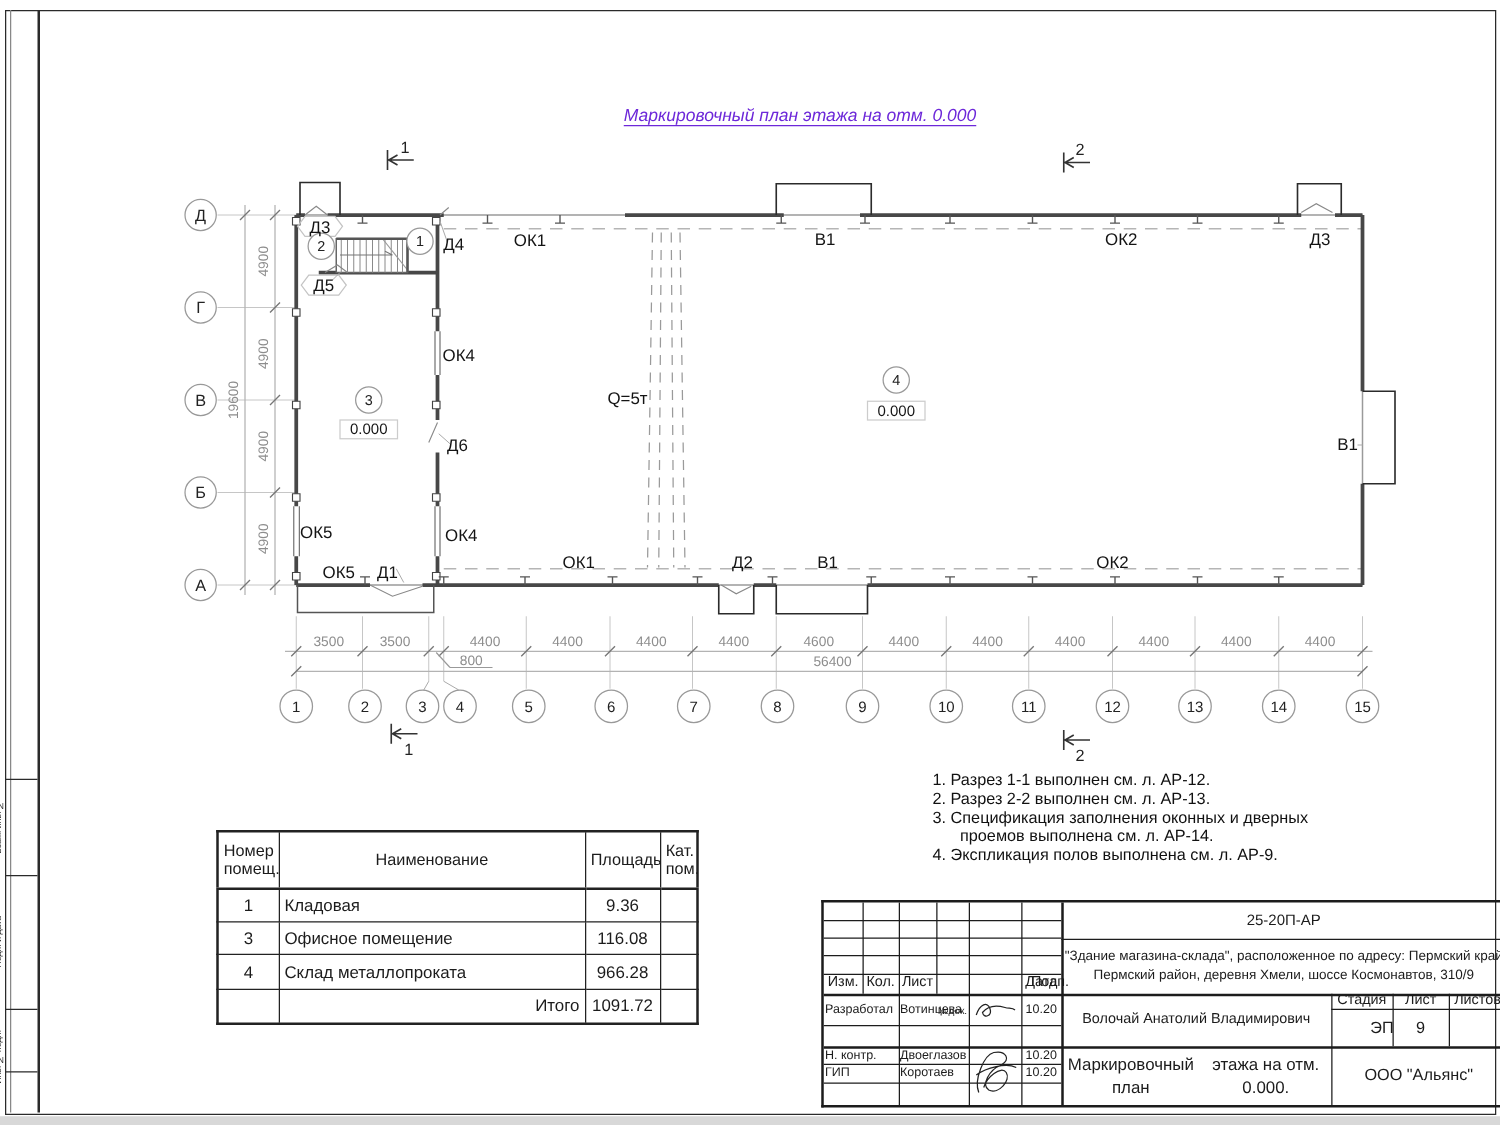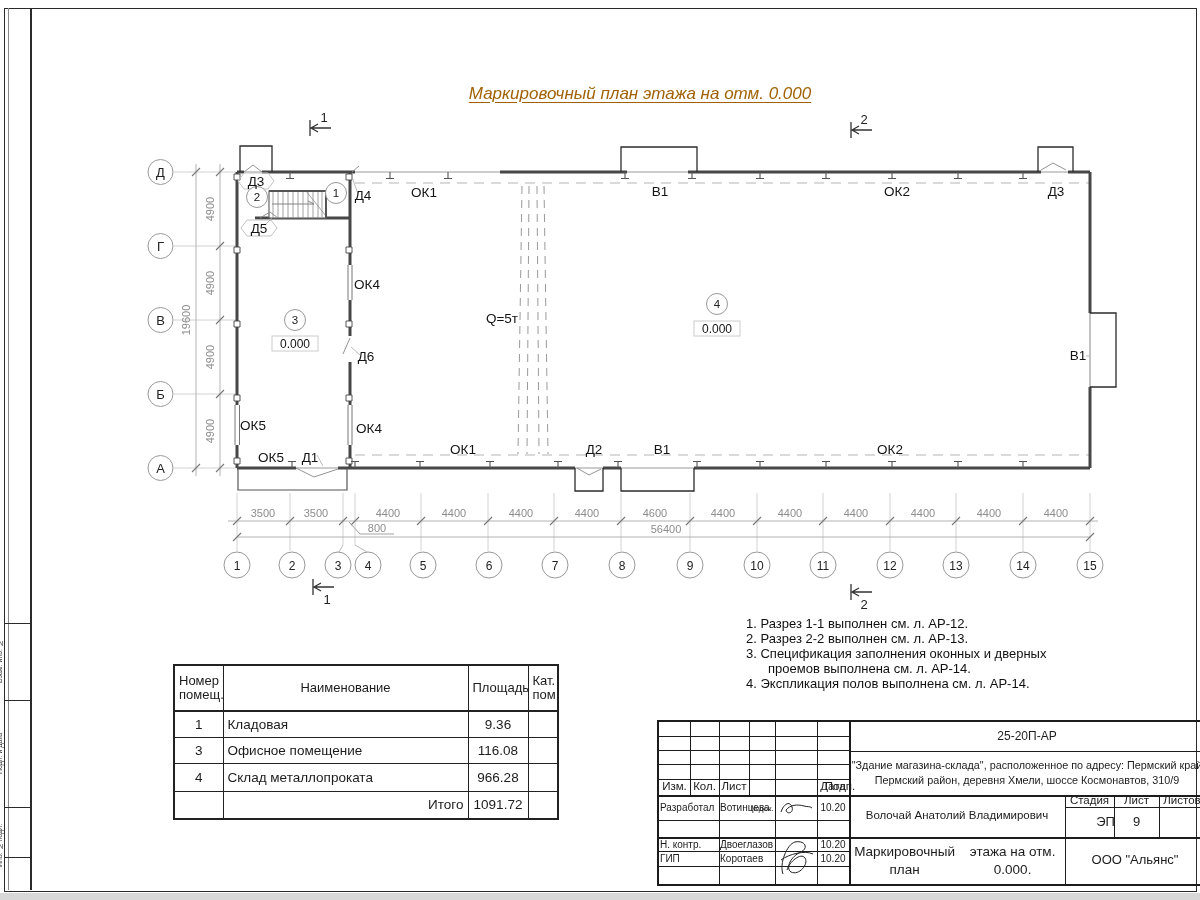--- a/index.html
+++ b/index.html
@@ -7,22 +7,22 @@
           font-family:"Liberation Sans",sans-serif;color:#1c1c1c;}
   .abs{position:absolute;}
   
   .frame-outer{left:4px;top:8px;width:1191px;height:882px;border:1.5px solid #2a2a2a;}
   .frame-line-v{background:#2a2a2a;width:1.5px;}
   .frame-line-h{background:#2a2a2a;height:1px;}
   .edge-bottom{left:0;top:893px;width:1200px;height:7px;background:#d8d8d8;}
   .vlabel{font-size:7px;color:#333;writing-mode:vertical-rl;transform:rotate(180deg);
           text-align:center;white-space:nowrap;width:13px;overflow:hidden;}
   
-  .heading{font-size:17px;font-style:italic;text-align:center;
-           text-decoration:underline;text-underline-offset:3px;color:#a16207;}
+  .heading{font-size:14px;font-style:italic;text-align:center;
+           text-decoration:underline;text-underline-offset:3px;color:#6d28d9;}
   .heading2{font-size:15.5px;font-style:italic;text-align:center;
            text-decoration:underline;text-underline-offset:3px;color:#111;}
   
   table.expl{border-collapse:collapse;table-layout:fixed;font-size:13.5px;margin-left:20px;}
   table.expl td{border:1px solid #222;padding:0 4px;vertical-align:middle;background:#fff;}
   table.expl{border:2px solid #222;}
   table.expl tr.hd td{border-bottom:2px solid #222;text-align:center;font-size:13px;line-height:1.1;}
   .c{text-align:center;} .r{text-align:right;}
   
   .notes{width:312px;font-size:13px;line-height:14.6px;color:#111;}
@@ -266,21 +266,21 @@
       <td class="c">1091.72</td>
       <td></td>
     </tr>
   </tbody>
     </table>
 
   <div class="abs notes" style="left:746px;top:617px;">
     <div class="note">1. Разрез 1-1 выполнен см. л. АР-12.</div>
     <div class="note">2. Разрез 2-2 выполнен см. л. АР-13.</div>
     <div class="note">3. Спецификация заполнения оконных и дверных проемов выполнена см. л. АР-14.</div>
-    <div class="note">4. Экспликация полов выполнена см. л. АР-14.</div>
+    <div class="note">4. Экспликация полов выполнена см. л. АР-9.</div>
   </div>
 
   <div class="abs tb">
 
     <div class="v" style="left:31px;top:0;height:73px;"></div>
     <div class="v" style="left:60px;top:0;height:162px;"></div>
     <div class="v" style="left:90px;top:0;height:73px;"></div>
     <div class="v" style="left:116px;top:0;height:162px;"></div>
     <div class="v" style="left:158px;top:0;height:162px;"></div>
     <div class="v" style="left:190px;top:0;height:162px;width:1.5px;"></div>

